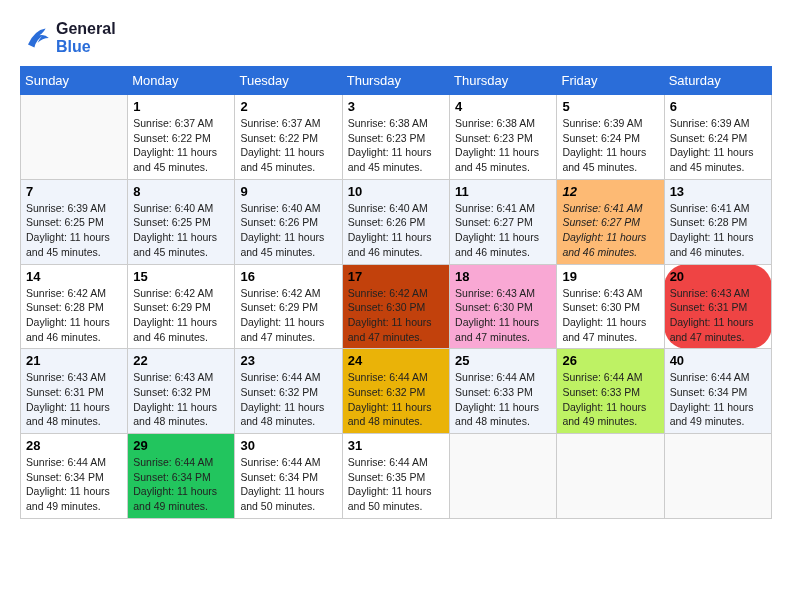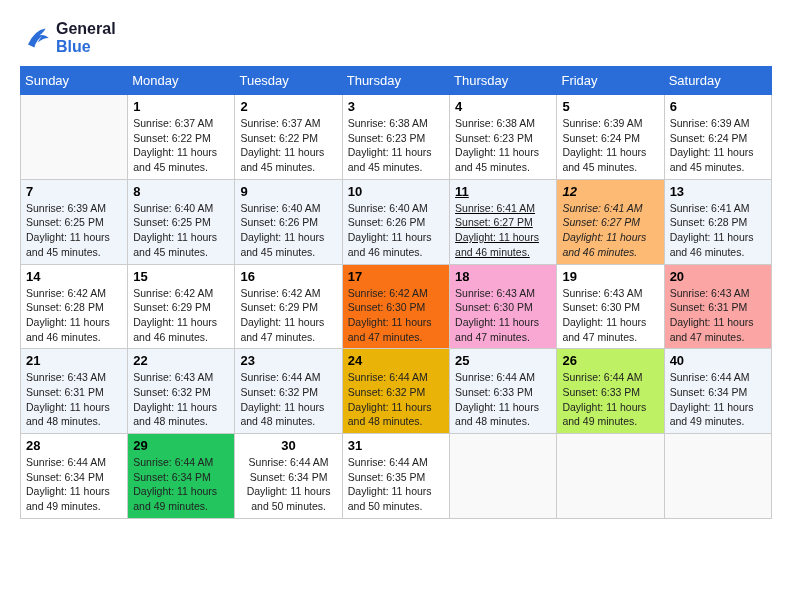--- a/index.html
+++ b/index.html
@@ -150,21 +150,21 @@
           <div class="day-info">Sunrise: 6:40 AM<br>Sunset: 6:25 PM<br>Daylight: 11 hours and 45 minutes.</div>
         </td>
         <td style="background: rgb(240, 244, 251);">
           <span class="day-number">9</span>
           <div class="day-info">Sunrise: 6:40 AM<br>Sunset: 6:26 PM<br>Daylight: 11 hours and 45 minutes.</div>
         </td>
         <td style="background: rgb(240, 244, 251);">
           <span class="day-number">10</span>
           <div class="day-info">Sunrise: 6:40 AM<br>Sunset: 6:26 PM<br>Daylight: 11 hours and 46 minutes.</div>
         </td>
-        <td style="background: rgb(240, 244, 251); text-decoration: underline;">
+        <td style="background: rgb(240, 244, 251);">
           <span class="day-number">11</span>
           <div class="day-info">Sunrise: 6:41 AM<br>Sunset: 6:27 PM<br>Daylight: 11 hours and 46 minutes.</div>
         </td>
         <td style="background: #fdba74; font-style: italic;">
           <span class="day-number">12</span>
           <div class="day-info">Sunrise: 6:41 AM<br>Sunset: 6:27 PM<br>Daylight: 11 hours and 46 minutes.</div>
         </td>
         <td style="background: rgb(240, 244, 251);">
           <span class="day-number">13</span>
           <div class="day-info">Sunrise: 6:41 AM<br>Sunset: 6:28 PM<br>Daylight: 11 hours and 46 minutes.</div>
@@ -176,33 +176,33 @@
           <div class="day-info">Sunrise: 6:42 AM<br>Sunset: 6:28 PM<br>Daylight: 11 hours and 46 minutes.</div>
         </td>
         <td style="background: rgb(255, 255, 255);">
           <span class="day-number">15</span>
           <div class="day-info">Sunrise: 6:42 AM<br>Sunset: 6:29 PM<br>Daylight: 11 hours and 46 minutes.</div>
         </td>
         <td style="background: rgb(255, 255, 255);">
           <span class="day-number">16</span>
           <div class="day-info">Sunrise: 6:42 AM<br>Sunset: 6:29 PM<br>Daylight: 11 hours and 47 minutes.</div>
         </td>
-        <td style="background: #f97316;">
+        <td style="background: #c2410c;">
           <span class="day-number">17</span>
           <div class="day-info">Sunrise: 6:42 AM<br>Sunset: 6:30 PM<br>Daylight: 11 hours and 47 minutes.</div>
         </td>
         <td style="background: #f9a8d4;">
           <span class="day-number">18</span>
           <div class="day-info">Sunrise: 6:43 AM<br>Sunset: 6:30 PM<br>Daylight: 11 hours and 47 minutes.</div>
         </td>
         <td style="background: rgb(255, 255, 255);">
           <span class="day-number">19</span>
           <div class="day-info">Sunrise: 6:43 AM<br>Sunset: 6:30 PM<br>Daylight: 11 hours and 47 minutes.</div>
         </td>
-        <td style="background: #fca5a5;">
+        <td style="background: #ef4444; border-radius: 23px;">
           <span class="day-number">20</span>
           <div class="day-info">Sunrise: 6:43 AM<br>Sunset: 6:31 PM<br>Daylight: 11 hours and 47 minutes.</div>
         </td>
       </tr>
       <tr>
         <td style="background: rgb(240, 244, 251);">
           <span class="day-number">21</span>
           <div class="day-info">Sunrise: 6:43 AM<br>Sunset: 6:31 PM<br>Daylight: 11 hours and 48 minutes.</div>
         </td>
         <td style="background: rgb(240, 244, 251);">
@@ -232,21 +232,21 @@
       </tr>
       <tr>
         <td style="background: rgb(255, 255, 255);">
           <span class="day-number">28</span>
           <div class="day-info">Sunrise: 6:44 AM<br>Sunset: 6:34 PM<br>Daylight: 11 hours and 49 minutes.</div>
         </td>
         <td style="background: #22c55e;">
           <span class="day-number">29</span>
           <div class="day-info">Sunrise: 6:44 AM<br>Sunset: 6:34 PM<br>Daylight: 11 hours and 49 minutes.</div>
         </td>
-        <td style="background: rgb(255, 255, 255); text-align: center;">
+        <td style="background: rgb(255, 255, 255);">
           <span class="day-number">30</span>
           <div class="day-info">Sunrise: 6:44 AM<br>Sunset: 6:34 PM<br>Daylight: 11 hours and 50 minutes.</div>
         </td>
         <td style="background: rgb(255, 255, 255);">
           <span class="day-number">31</span>
           <div class="day-info">Sunrise: 6:44 AM<br>Sunset: 6:35 PM<br>Daylight: 11 hours and 50 minutes.</div>
         </td>
         <td class="empty" style="background: rgb(249, 249, 249);"></td>
         <td class="empty" style="background: rgb(249, 249, 249);"></td>
         <td class="empty" style="background: rgb(249, 249, 249);"></td>

